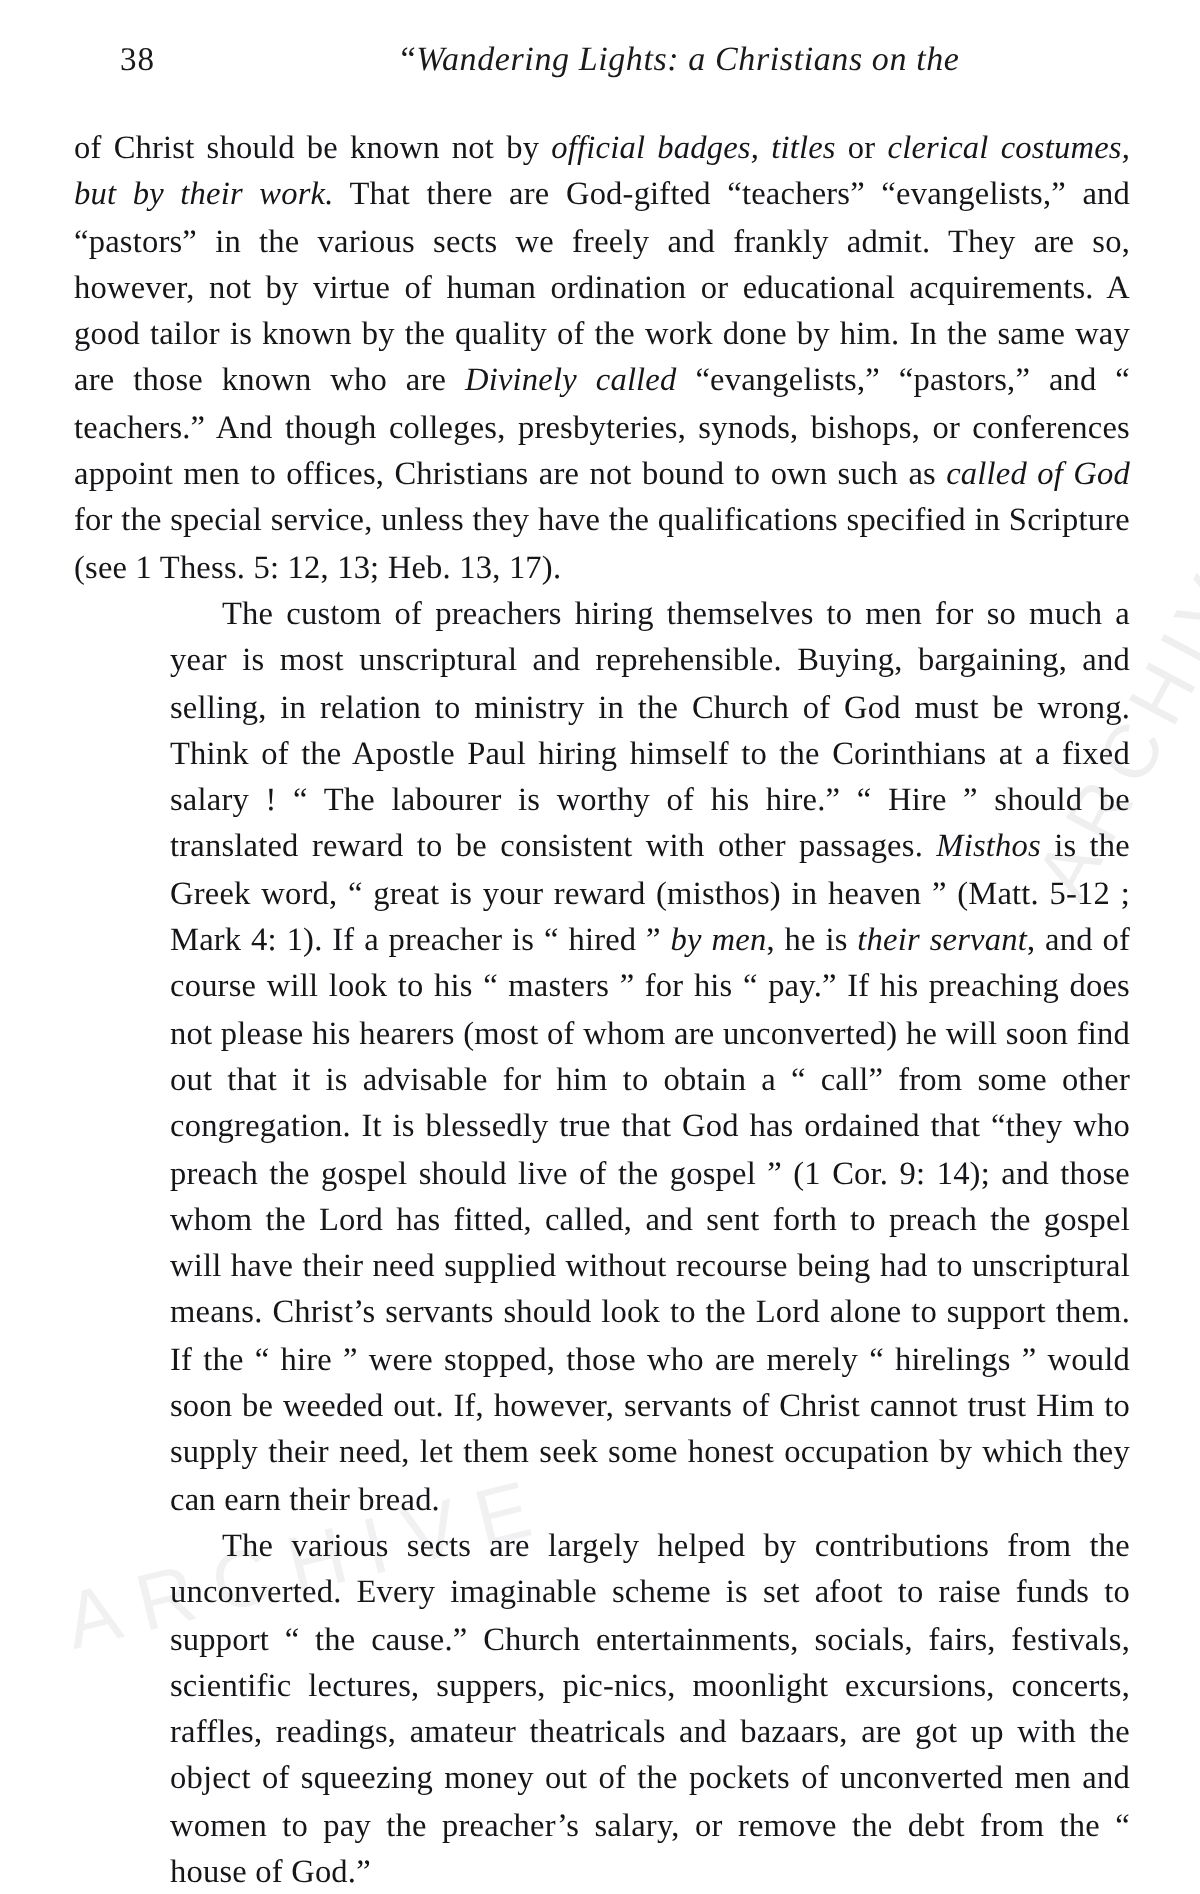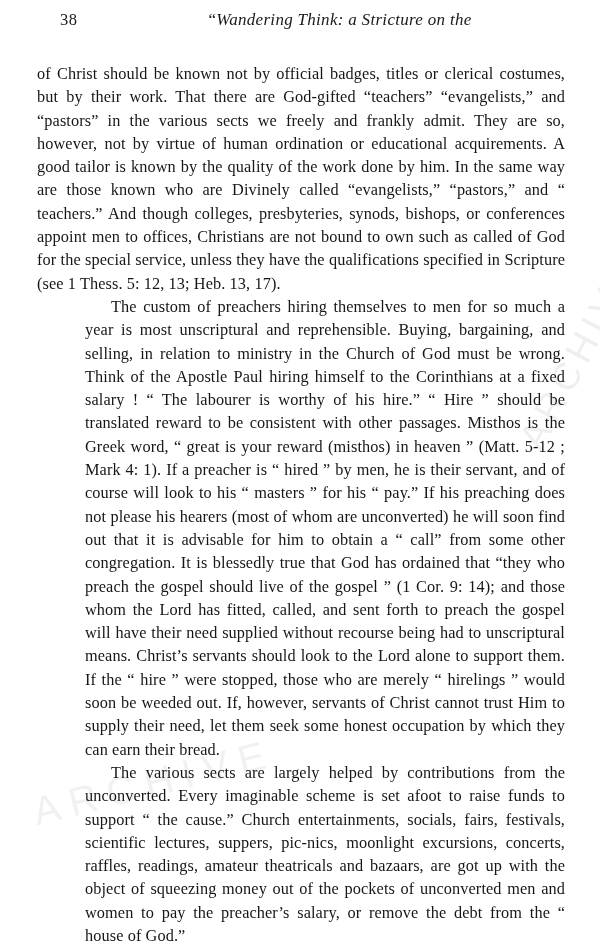--- a/index.html
+++ b/index.html
@@ -16,21 +16,21 @@
   }
   .page {
     position: relative;
     width: 600px;
     height: 947px;
     box-sizing: border-box;
     padding: 0;
   }
   .header {
     position: absolute;
-    top: 10px;
+    top: 20px;
     left: 0;
     width: 600px;
     height: 26px;
   }
   .folio {
     position: absolute;
     left: 60px;
     top: 0;
     font-size: 16.5px;
     letter-spacing: 0.5px;
@@ -66,20 +66,21 @@
   }
   p.para + p.para {
     margin-top: 0px;
     margin-left: 48px;
   }
   .indent {
     display: inline-block;
     width: 26px;
   }
   i, .ital {
+    font-style: italic;
   }
   
   .watermark {
     position: absolute;
     right: -10px;
     top: 250px;
     transform: rotate(-62deg);
     transform-origin: right top;
     font-size: 38px;
     letter-spacing: 6px;
@@ -104,21 +105,21 @@
 </head>
 <body>
 
 <div class="page">
 
   <div class="watermark">ARCHIVE</div>
   <div class="watermark2">ARCHIVE</div>
 
   <div class="header">
     <div class="folio">38</div>
-    <div class="running-title"><span class="quot">“</span><span>Wandering Think: a Stricture on the</span></div>
+    <div class="running-title"><span class="quot">“</span><span>Wandering Lights: a Christians on the</span></div>
   </div>
 
   <div class="body">
       <p class="para"><span>of Christ should be known not by </span><span class="ital">official badges, titles</span><span> or </span><span class="ital">clerical costumes, but by their work.</span><span>  That there are God-gifted “teachers” “evangelists,” and “pastors” in the various sects we freely and frankly admit.  They are so, however, not by virtue of human ordination or educational acquirements.  A good tailor is known by the quality of the work done by him.  In the same way are those known who are </span><span class="ital">Divinely called</span><span> “evangelists,” “pastors,” and “ teachers.”   And though colleges, presbyteries, synods, bishops, or conferences appoint men to offices, Christians are not bound to own such as </span><span class="ital">called of God</span><span> for the special service, unless they have the qualifications specified in Scripture (see 1 Thess. 5: 12, 13; Heb. 13, 17).</span></p>
       <p class="para"><span class="indent"></span><span>The custom of preachers hiring themselves to men for so much a year is most unscriptural and reprehensible.  Buying, bargaining, and selling, in relation to ministry in the Church of God must be wrong.  Think of the Apostle Paul hiring himself to the Corinthians at a fixed salary !  “ The labourer is worthy of his hire.”   “ Hire ” should be translated reward to be consistent with other passages.  </span><span class="ital">Misthos</span><span> is the Greek word, “ great is your reward (misthos) in heaven ” (Matt. 5-12 ; Mark 4: 1).  If a preacher is “ hired ” </span><span class="ital">by men</span><span>, he is </span><span class="ital">their servant</span><span>, and of course will look to his “ masters ” for his “ pay.”   If his preaching does not please his hearers (most of whom are unconverted) he will soon find out that it is advisable for him to obtain a “ call” from some other congregation.  It is blessedly true that God has ordained that “they who preach the gospel should live of the gospel ” (1 Cor. 9: 14); and those whom the Lord has fitted, called, and sent forth to preach the gospel will have their need supplied without recourse being had to unscriptural means.  Christ’s servants should look to the Lord alone to support them.  If the “ hire ” were stopped, those who are merely “ hirelings ” would soon be weeded out.  If, however, servants of Christ cannot trust Him to supply their need, let them seek some honest occupation by which they can earn their bread.</span></p>
       <p class="para"><span class="indent"></span><span>The various sects are largely helped by contributions from the unconverted.  Every imaginable scheme is set afoot to raise funds to support “ the cause.”   Church entertainments, socials, fairs, festivals, scientific lectures, suppers, pic-nics, moonlight excursions, concerts, raffles, readings, amateur theatricals and bazaars, are got up with the object of squeezing money out of the pockets of unconverted men and women to pay the preacher’s salary, or remove the debt from the “ house of God.”</span></p>
     </div>
 
 </div>
 

